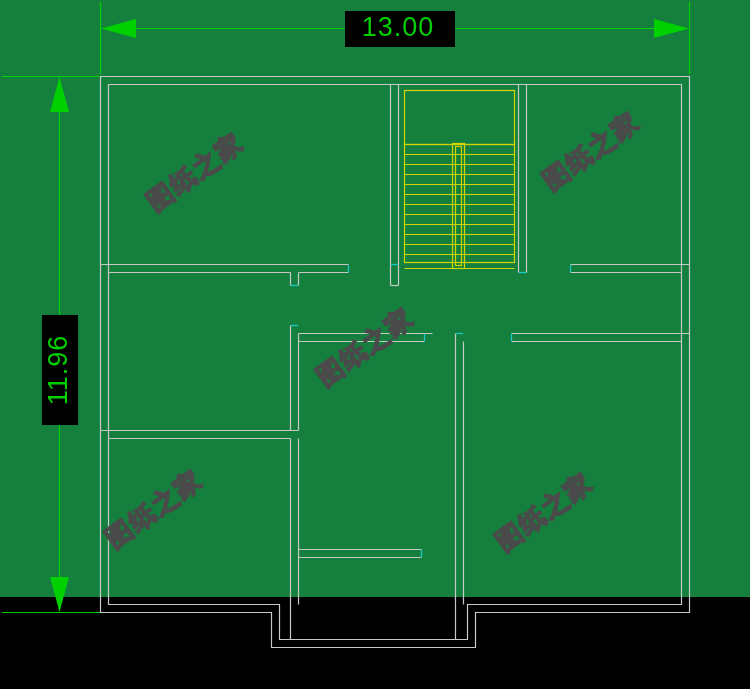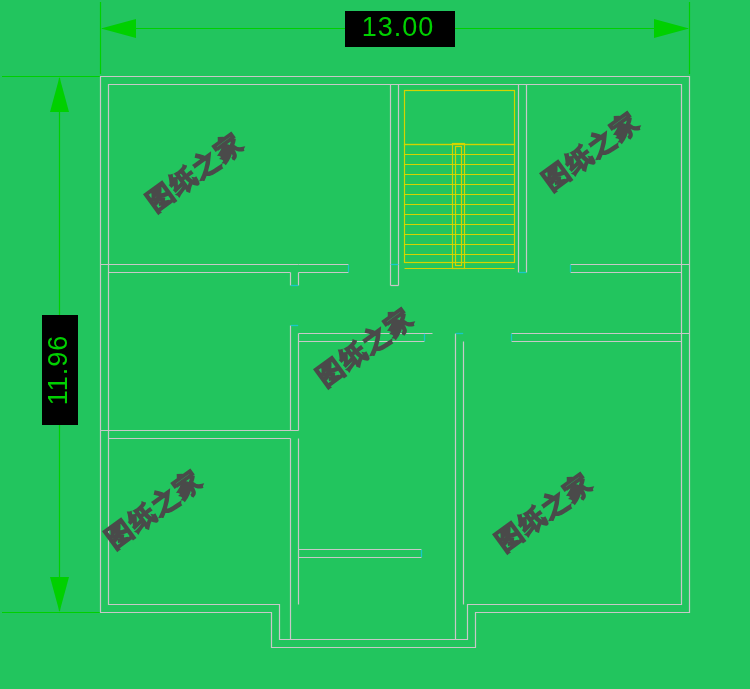--- a/index.html
+++ b/index.html
@@ -10,22 +10,22 @@
   }
   body {
     width: 750px;
     height: 689px;
     overflow: hidden;
     font-family: "Liberation Sans", sans-serif;
   }
   #cad-canvas {
     position: relative;
     width: 750px;
-    height: 689px;
-    background: #22c55e;
+    height: 597px;
+    background: #15803d;
   }
   #plan-svg {
     position: absolute;
     left: 0;
     top: 0;
     width: 750px;
     height: 689px;
     display: block;
   }
   .wall-line {

